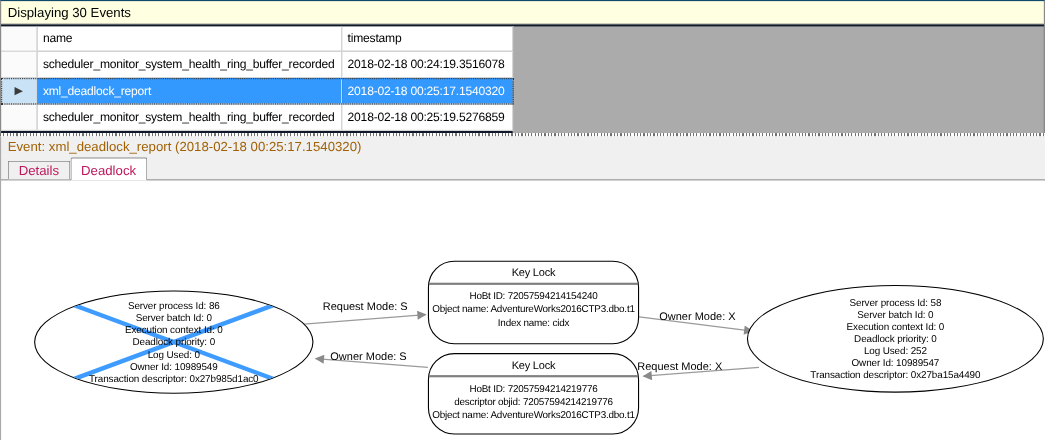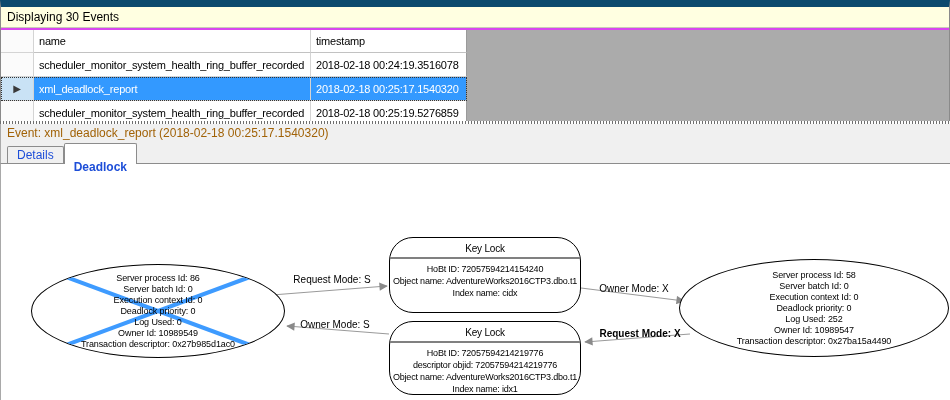--- a/index.html
+++ b/index.html
@@ -2,22 +2,22 @@
 <html><head>
 <meta charset="utf-8">
 <style>
   * { margin:0; padding:0; box-sizing:border-box; }
   html,body { width:950px; height:400px; overflow:hidden; background:#fff;
               font-family:"Liberation Sans", sans-serif; }
   .screen { position:relative; width:950px; height:400px; }
 
   
   .top-section { position:absolute; top:0; left:0; width:950px; height:121px;
-                 border-top:7px solid #0c4a6e; border-left:1px solid #8a8a8a; border-right:1px solid #8a8a8a;
-                 background:#d946ef; }
+                 border-top:1px solid #0c4a6e; border-left:1px solid #8a8a8a; border-right:1px solid #8a8a8a;
+                 background:#0f172a; }
   .info-bar { position:absolute; top:0; left:0; right:0; height:21px; background:#FFFFE1;
               border-bottom:1px solid #c9c9b8; font-size:12px; color:#000;
               display:flex; align-items:center; padding-left:6px; }
   .grid-filler { position:absolute; top:23px; left:465px; right:0; bottom:0; background:#ABABAB; }
   .grid { position:absolute; top:23px; left:0; width:466px; font-size:11px; letter-spacing:-0.2px; color:#000; }
   .grid-row { display:flex; height:24px; }
   .grid-row.header-row { height:23px; }
   .marker-cell { width:33px; flex:0 0 33px; background:#fbfbfb; border-right:1px solid #d4d4d4;
                  border-bottom:1px solid #d4d4d4; display:flex; align-items:center; justify-content:center; }
   .header-row .marker-cell { background:#fbfbfb; }
@@ -36,24 +36,24 @@
               background-image:repeating-linear-gradient(90deg,#6e6e6e 0 1px,#fdfdfd 1px 3px); }
 
   
   .event-bar { position:absolute; top:124px; left:0; width:950px; height:17px; background:#F0F0F0;
                border-left:1px solid #a9a9a9; font-size:12px; color:#a16207;
                display:flex; align-items:center; padding-left:6px; }
 
   
   .tabstrip { position:absolute; top:141px; left:0; width:950px; height:22px; background:#F0F0F0;
               border-left:1px solid #a9a9a9; display:flex; align-items:flex-end; padding-left:6px; }
-  .tab { font-size:12px; color:#1d4ed8; border:1px solid #8c8c8c; border-bottom:none;
+  .tab { font-size:12px; color:#be185d; border:1px solid #8c8c8c; border-bottom:none;
          border-radius:2px 2px 0 0; background:#F0F0F0; padding:1px 9px 2px 9px; position:relative; }
   .tab.inactive { height:17px; z-index:1; }
-  .tab.active { height:21px; background:#fff; z-index:3; margin-bottom:-1px; padding-top:16px;font-weight:bold; }
+  .tab.active { height:21px; background:#fff; z-index:3; margin-bottom:-1px; padding-top:4px; }
 
   
   .content { position:absolute; top:163px; left:0; width:950px; height:237px; background:#fff;
              border-top:1px solid #8c8c8c; border-left:1px solid #a9a9a9; }
   .edges-svg { position:absolute; top:0; left:0; width:950px; height:237px; }
   .edge-label { position:absolute; transform:translateX(-50%); font-size:10px; color:#000; white-space:nowrap; }
 
   .node { position:absolute; background:#fff; border:1px solid #000; color:#000; }
   .ellipse { border-radius:50%; overflow:hidden; display:flex; flex-direction:column;
              justify-content:center; align-items:center; text-align:center;
@@ -166,23 +166,22 @@
         <div>Index name: cidx</div>
       </div>
     </div>
 
     <div class="node lockbox lockbox-bottom">
       <div class="box-title">Key Lock</div>
       <div class="box-body">
         <div>HoBt ID: 72057594214219776</div>
         <div>descriptor objid: 72057594214219776</div>
         <div>Object name: AdventureWorks2016CTP3.dbo.t1</div>
-        <div>Index name: idx1</div>
       </div>
     </div>
 
     <div class="edge-label" style="left:331px; top:110px;">Request Mode: S</div>
     <div class="edge-label" style="left:334px; top:155px;">Owner Mode: S</div>
     <div class="edge-label" style="left:633px; top:119px;">Owner Mode: X</div>
-    <div class="edge-label" style="left:639px; top:164px;font-weight:bold;">Request Mode: X</div>
+    <div class="edge-label" style="left:617px; top:164px;">Request Mode: X</div>
   </div>
 
 </div>
 
 </body></html>

